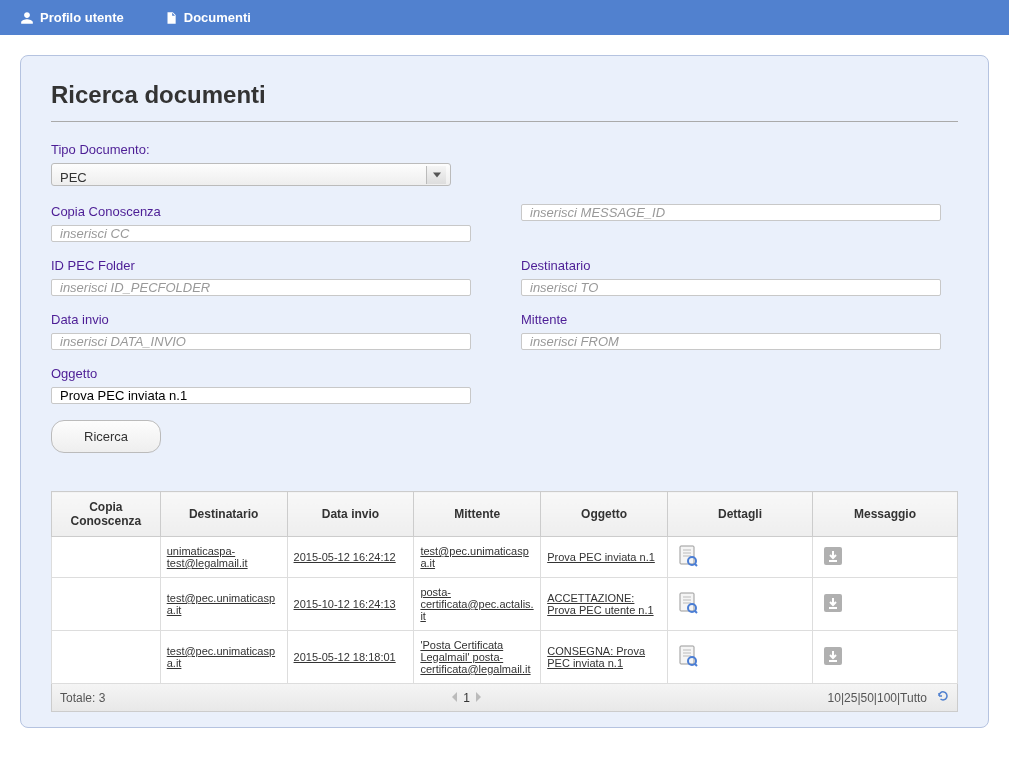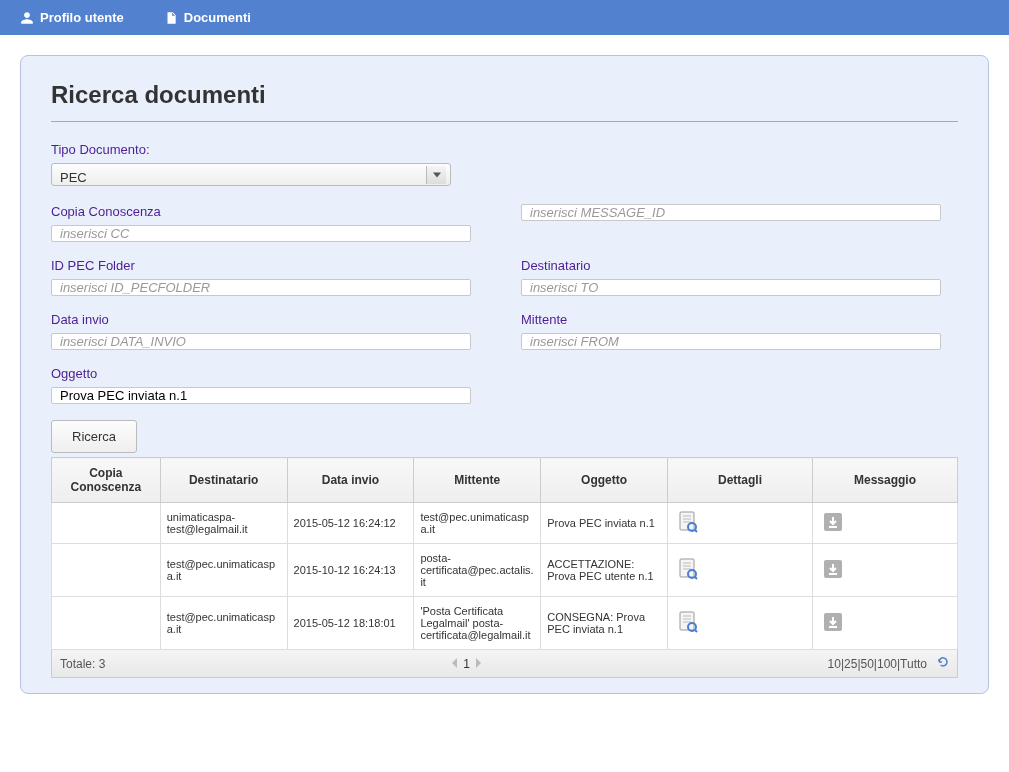--- a/index.html
+++ b/index.html
@@ -91,28 +91,28 @@
       font-size: 13px;
       background: #fff;
       font-style: normal;
     }
     input[type="text"]::placeholder {
       font-style: italic;
       color: #999;
     }
     
     .btn {
-      padding: 8px 20px;
+      padding: 8px 32px;
       background: linear-gradient(#fdfdfd, #eee);
       border: 1px solid #bbb;
-      border-radius: 3px;
+      border-radius: 13px;
       cursor: pointer;
       font-size: 13px;
       color: #333;
-      margin-bottom: 4px;
+      margin-bottom: 38px;
     }
     
     table {
       width: 100%;
       border-collapse: collapse;
       background: #fff;
       font-size: 12px;
     }
     table th {
       background: linear-gradient(#f8f8f8, #eee);
@@ -123,20 +123,21 @@
       color: #333;
     }
     table td {
       border: 1px solid #ddd;
       padding: 8px 6px;
       vertical-align: middle;
       word-break: break-word;
       text-align: left;
       font-size: 11px;
       color: #333;
+      text-decoration: underline;
     }
     .col-cc { width: 12%; }
     .col-dest { width: 14%; }
     .col-data { width: 14%; }
     .col-mit { width: 14%; }
     .col-ogg { width: 14%; }
     .col-det { width: 16%; text-align: center; }
     .col-dl { width: 16%; text-align: center; }
     td.center { text-align: left; padding-left:10px;}
     

